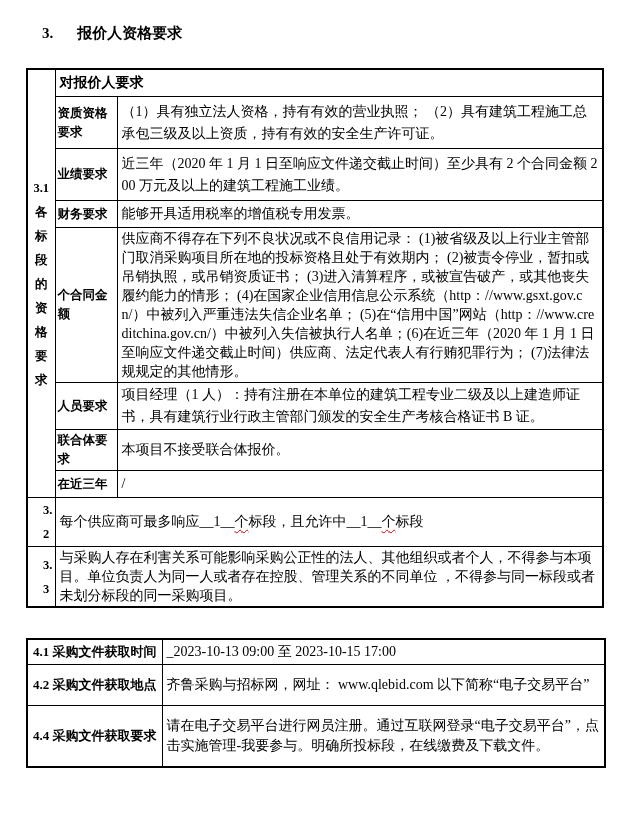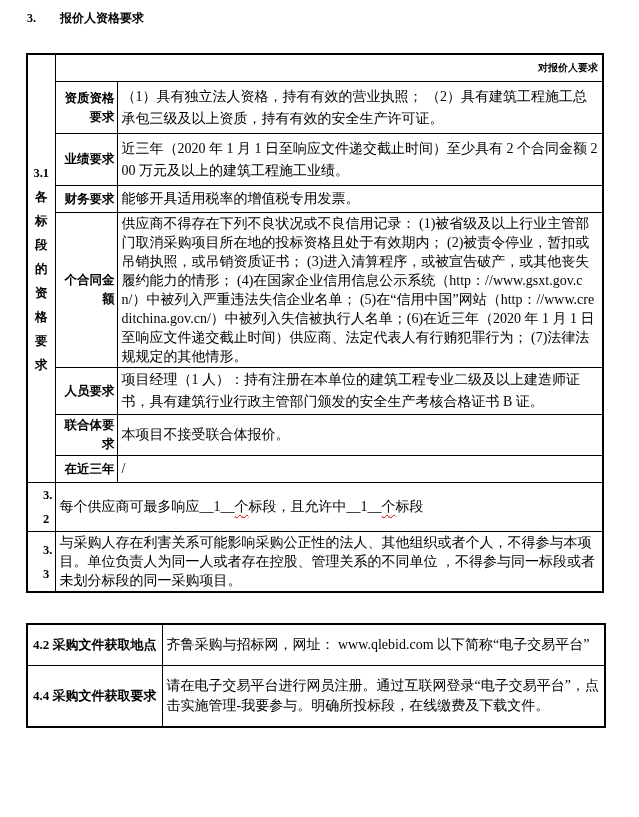--- a/index.html
+++ b/index.html
@@ -1,33 +1,33 @@
 <!DOCTYPE html>
 <html><head>
 <meta charset="utf-8">
 <style>
   html,body{margin:0;padding:0;background:#ffffff;}
   body{
     width:639px;height:817px;overflow:hidden;color:#000;
     font-family:"Liberation Serif","DejaVu Serif",serif;
   }
   .page{padding:6px 0 0 26px;}
-  .sec-heading{font-size:12px;font-weight:bold;line-height:22px;margin:1px;}
+  .sec-heading{font-size:15px;font-weight:bold;line-height:22px;margin:16px;}
   .sec-heading .num{display:inline-block;}
   .gap-lg{display:inline-block;width:24px;}
   .gap-sm{display:inline-block;width:14px;}
   table{border-collapse:collapse;table-layout:fixed;border:2px solid #000;}
   td{border:1px solid #000;padding:1px 4px;font-size:14px;line-height:24px;
      vertical-align:middle;word-break:break-all;overflow:hidden;}
   
   .t1{width:576px;margin-top:24px;}
-  .t1 .hdr{text-align:right;font-weight:bold;font-size:10px;}
+  .t1 .hdr{text-align:left;font-weight:bold;font-size:14px;}
   .t1 .side{font-size:12.5px;font-weight:bold;text-align:center;
             line-height:24px;padding:0 1px;word-break:break-all;}
-  .t1 .lbl{font-size:12.5px;font-weight:bold;text-align:right;
+  .t1 .lbl{font-size:12.5px;font-weight:bold;text-align:left;
            line-height:19px;padding:1px 2px;}
   .t1 .numcell{font-size:12.5px;font-weight:bold;text-align:center;padding:0 15px;}
   .tight{line-height:19px !important;}
   .lh22{line-height:22px !important;}
   .squig{text-decoration-line:underline;text-decoration-style:wavy;
          text-decoration-color:#cc0000;text-decoration-thickness:1px;
          text-underline-offset:3px;}
   
   .t2{width:578px;margin-top:30px;}
   .t2 td{line-height:20px;}
@@ -93,20 +93,24 @@
   </tbody>
     </table>
 
 
   <table class="t2">
     <colgroup>
         <col style="width:135px">
         <col style="width:443px">
       </colgroup>
     <tbody>
+        <tr style="height:25px">
+      <td class="lbl">4.1 采购文件获取时间</td>
+      <td>_2023-10-13 09:00 至 2023-10-15 17:00</td>
+    </tr>
     <tr style="height:41px">
       <td class="lbl">4.2 采购文件获取地点</td>
       <td>齐鲁采购与招标网，网址： www.qlebid.com 以下简称“电子交易平台”</td>
     </tr>
     <tr style="height:62px">
       <td class="lbl">4.4 采购文件获取要求</td>
       <td>请在电子交易平台进行网员注册。通过互联网登录“电子交易平台”，点击实施管理-我要参与。明确所投标段，在线缴费及下载文件。</td>
     </tr>
   </tbody>
     </table>

